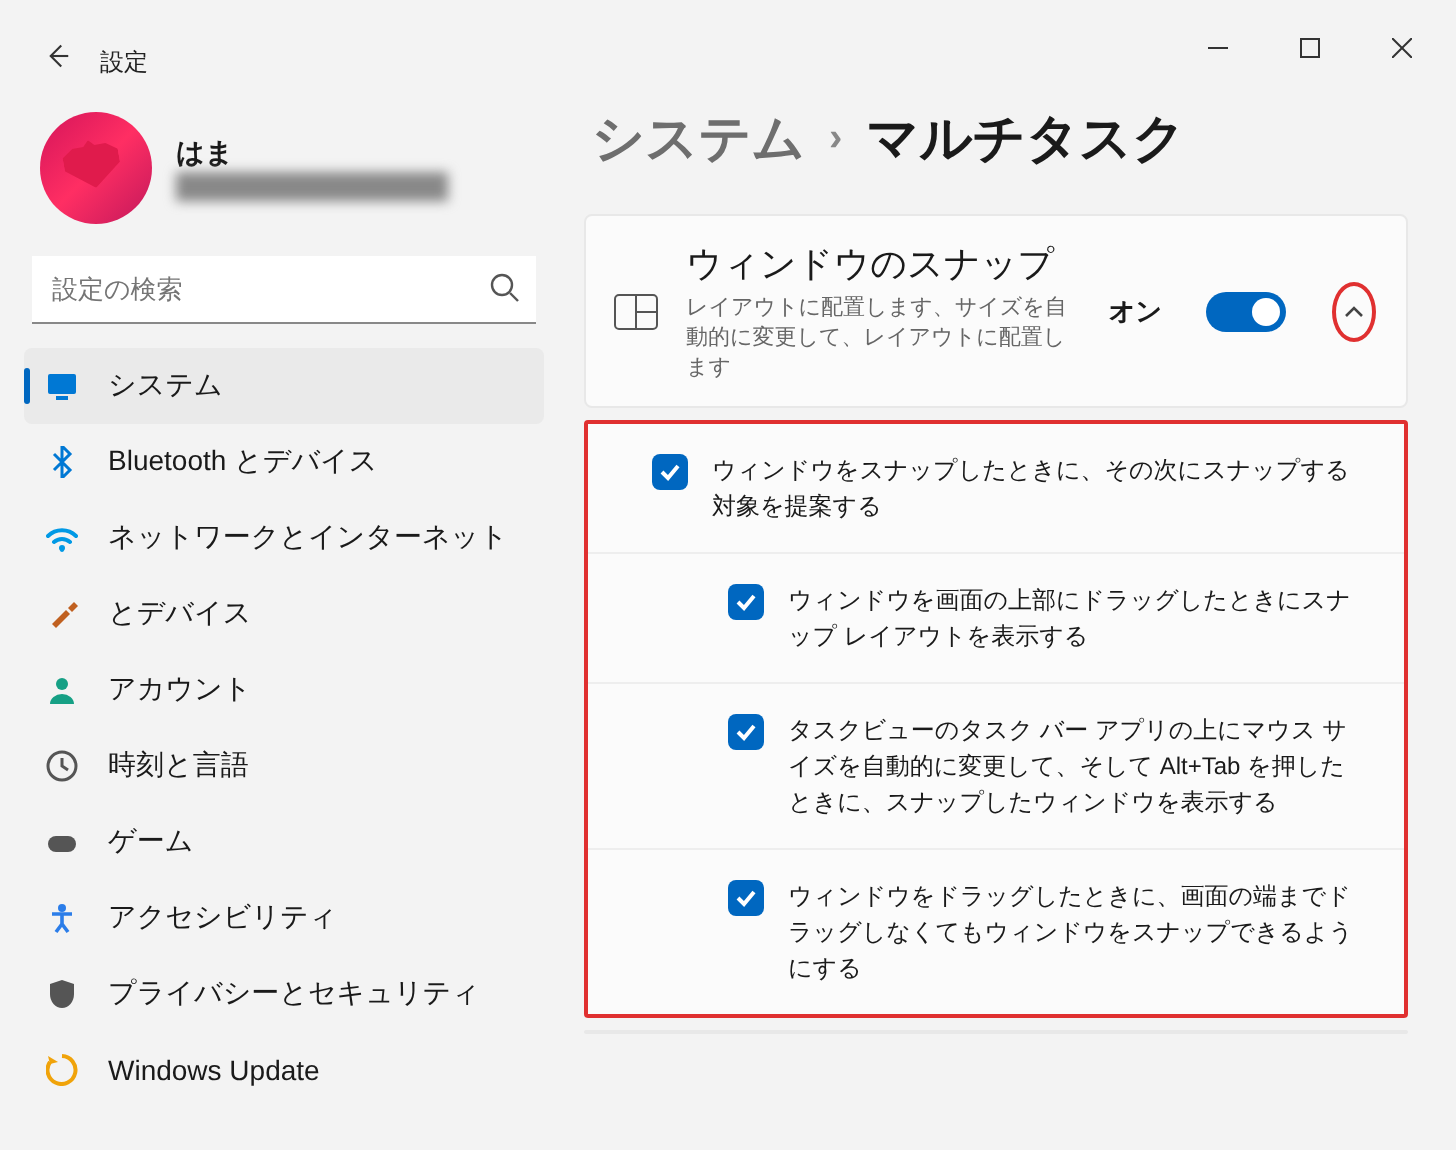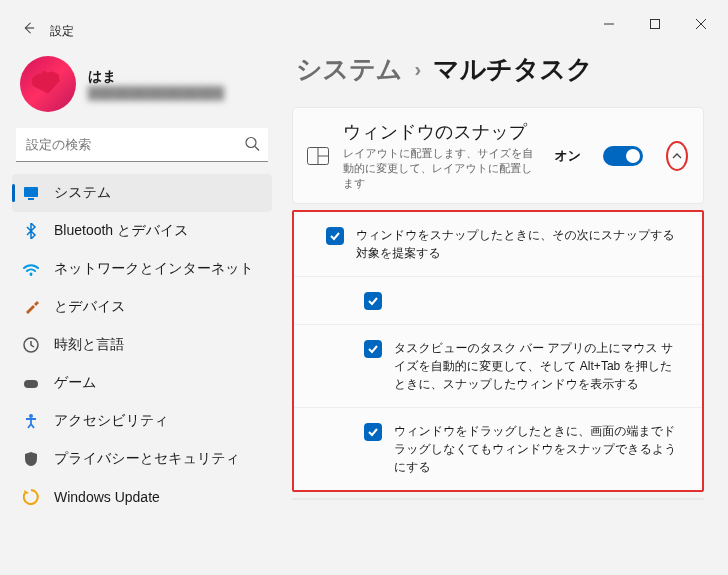--- a/index.html
+++ b/index.html
@@ -281,20 +281,29 @@
             <svg width="16" height="16" viewBox="0 0 16 16">
               <path d="M3 13 L10 6 L12 8 L5 15 Z" fill="#c06020"></path>
               <path d="M11 5 L14 2 L16 4 L13 7 Z" fill="#c06020"></path>
             </svg>
           </span>
           <span>とデバイス</span>
         </div>
         <div class="nav-item">
           <span class="nav-icon">
             <svg width="16" height="16" viewBox="0 0 16 16">
+              <circle cx="8" cy="5" r="3" fill="#16a085"></circle>
+              <path d="M2 15 a6 5 0 0 1 12 0 Z" fill="#16a085"></path>
+            </svg>
+          </span>
+          <span>アカウント</span>
+        </div>
+        <div class="nav-item">
+          <span class="nav-icon">
+            <svg width="16" height="16" viewBox="0 0 16 16">
               <circle cx="8" cy="8" r="7" stroke="#555" stroke-width="1.5" fill="none"></circle>
               <path d="M8 4 V8 L11 10" stroke="#555" stroke-width="1.5" fill="none"></path>
             </svg>
           </span>
           <span>時刻と言語</span>
         </div>
         <div class="nav-item">
           <span class="nav-icon">
             <svg width="16" height="16" viewBox="0 0 16 16">
               <rect x="1" y="5" width="14" height="8" rx="4" fill="#555"></rect>
@@ -370,20 +379,21 @@
             </svg>
           </div>
           <div>ウィンドウをスナップしたときに、その次にスナップする対象を提案する</div>
         </div>
         <div class="sub-option">
           <div class="checkbox">
             <svg width="12" height="12" viewBox="0 0 12 12">
               <path d="M2 6 L5 9 L10 3" stroke="#fff" stroke-width="2" fill="none"></path>
             </svg>
           </div>
+          <div>ウィンドウを画面の上部にドラッグしたときにスナップ レイアウトを表示する</div>
         </div>
         <div class="sub-option">
           <div class="checkbox">
             <svg width="12" height="12" viewBox="0 0 12 12">
               <path d="M2 6 L5 9 L10 3" stroke="#fff" stroke-width="2" fill="none"></path>
             </svg>
           </div>
           <div>タスクビューのタスク バー アプリの上にマウス サイズを自動的に変更して、そして Alt+Tab を押したときに、スナップしたウィンドウを表示する</div>
         </div>
         <div class="sub-option">

